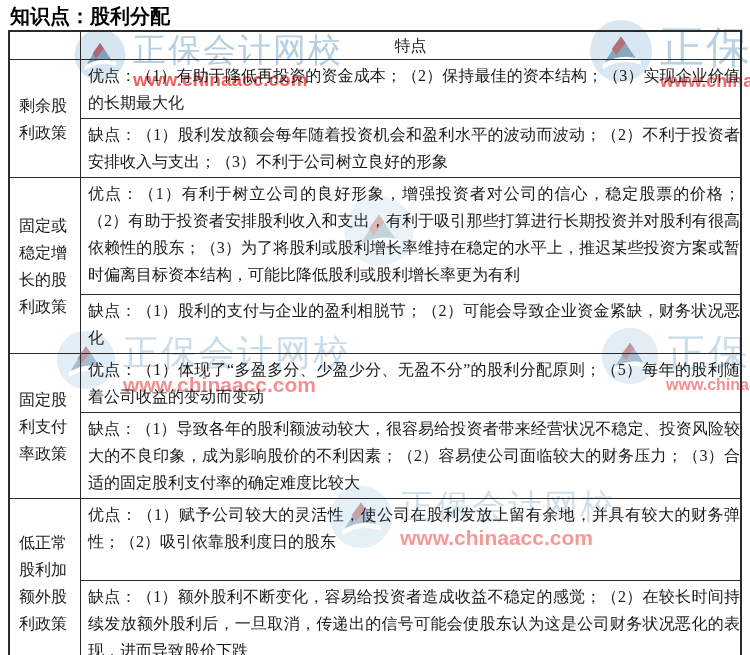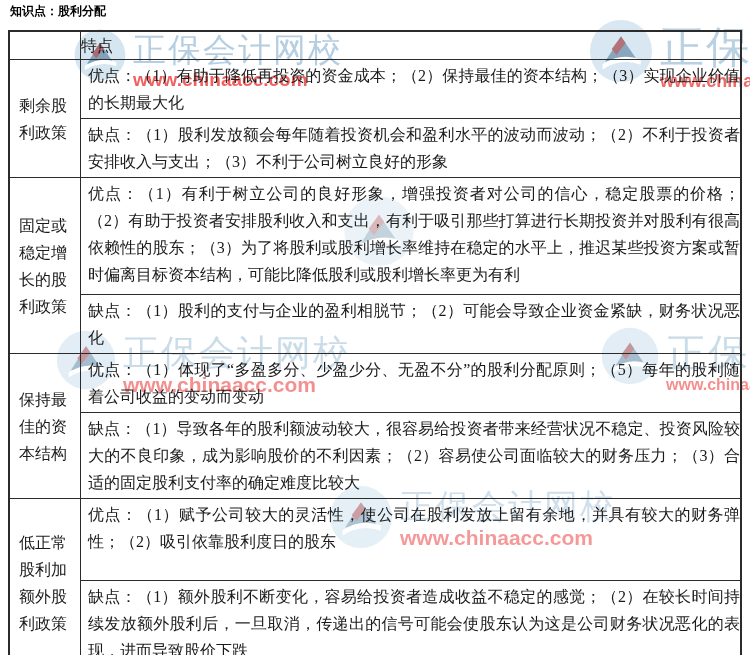--- a/index.html
+++ b/index.html
@@ -1,19 +1,19 @@
 <!DOCTYPE html>
 <html><head>
 <meta charset="utf-8">
 <style>
   html,body{margin:0;padding:0;}
   body{width:750px;height:655px;background:#ffffff;font-family:"Liberation Serif","DejaVu Serif",serif;color:#1a1a1a;}
   .doc{position:relative;width:750px;height:655px;overflow:hidden;background:#ffffff;}
 
-  .page-title{position:absolute;left:10px;top:3px;font-family:"Liberation Sans","DejaVu Sans",sans-serif;font-weight:bold;font-size:12px;color:#000;z-index:3;}
+  .page-title{position:absolute;left:10px;top:3px;font-family:"Liberation Sans","DejaVu Sans",sans-serif;font-weight:bold;font-size:20px;color:#000;z-index:3;}
 
   
   .wm-layer{position:absolute;inset:0;z-index:1;pointer-events:none;}
   .wm{position:absolute;display:flex;align-items:flex-start;}
   .wm .txtcol{display:flex;flex-direction:column;margin-left:6px;}
   .wm .brand{color:#a9c6dc;font-family:"Liberation Sans","DejaVu Sans",sans-serif;font-weight:normal;white-space:nowrap;letter-spacing:2px;}
   .wm .url{color:#ef4444;font-family:"Liberation Sans","DejaVu Sans",sans-serif;font-weight:bold;white-space:nowrap;}
   .wm svg{flex:0 0 auto;}
   .wm-a{left:73px;top:28px;opacity:.85;}
   .wm-a .brand{font-size:33px;}
@@ -31,21 +31,21 @@
   .wm-f{left:328px;top:484px;opacity:.55;}
   .wm-f .brand{font-size:34px;}
   .wm-f .url{font-size:21px;margin-top:-4px;}
 
   
   table.kp{position:absolute;left:8px;top:30px;width:734px;z-index:2;border-collapse:collapse;table-layout:fixed;background:transparent;font-size:16px;line-height:27px;}
   table.kp{border:2px solid #2b2b2b;}
   table.kp td{border:1px solid #2b2b2b;background:transparent;}
   td.policy{width:52px;text-align:left;vertical-align:middle;word-break:break-all;padding:0 9px;}
   td.content{padding:2px 0 2px 7px;vertical-align:top;text-align:justify;}
-  td.feat{ vertical-align:middle;padding:0;}
+  td.feat{ text-align:center;vertical-align:middle;padding:0;}
 </style>
 </head>
 <body>
 
 <div class="doc">
 
   <div class="page-title">知识点：股利分配</div>
 
   <div class="wm-layer">
 
@@ -142,21 +142,21 @@
 
     <tr style="height:117px;">
       <td class="policy" rowspan="2">固定或稳定增长的股利政策</td>
       <td class="content">优点：（1）有利于树立公司的良好形象，增强投资者对公司的信心，稳定股票的价格；（2）有助于投资者安排股利收入和支出，有利于吸引那些打算进行长期投资并对股利有很高依赖性的股东；（3）为了将股利或股利增长率维持在稳定的水平上，推迟某些投资方案或暂时偏离目标资本结构，可能比降低股利或股利增长率更为有利</td>
     </tr>
     <tr style="height:58px;">
       <td class="content">缺点：（1）股利的支付与企业的盈利相脱节；（2）可能会导致企业资金紧缺，财务状况恶化</td>
     </tr>
 
     <tr style="height:55px;">
-      <td class="policy" rowspan="2">保持最佳的资本结构</td>
+      <td class="policy" rowspan="2">固定股利支付率政策</td>
       <td class="content">优点：（1）体现了“多盈多分、少盈少分、无盈不分”的股利分配原则；（5）每年的股利随着公司收益的变动而变动</td>
     </tr>
     <tr style="height:64px;">
       <td class="content">缺点：（1）导致各年的股利额波动较大，很容易给投资者带来经营状况不稳定、投资风险较大的不良印象，成为影响股价的不利因素；（2）容易使公司面临较大的财务压力；（3）合适的固定股利支付率的确定难度比较大</td>
     </tr>
 
     <tr style="height:82px;">
       <td class="policy" rowspan="2">低正常股利加额外股利政策</td>
       <td class="content">优点：（1）赋予公司较大的灵活性，使公司在股利发放上留有余地，并具有较大的财务弹性；（2）吸引依靠股利度日的股东</td>
     </tr>

